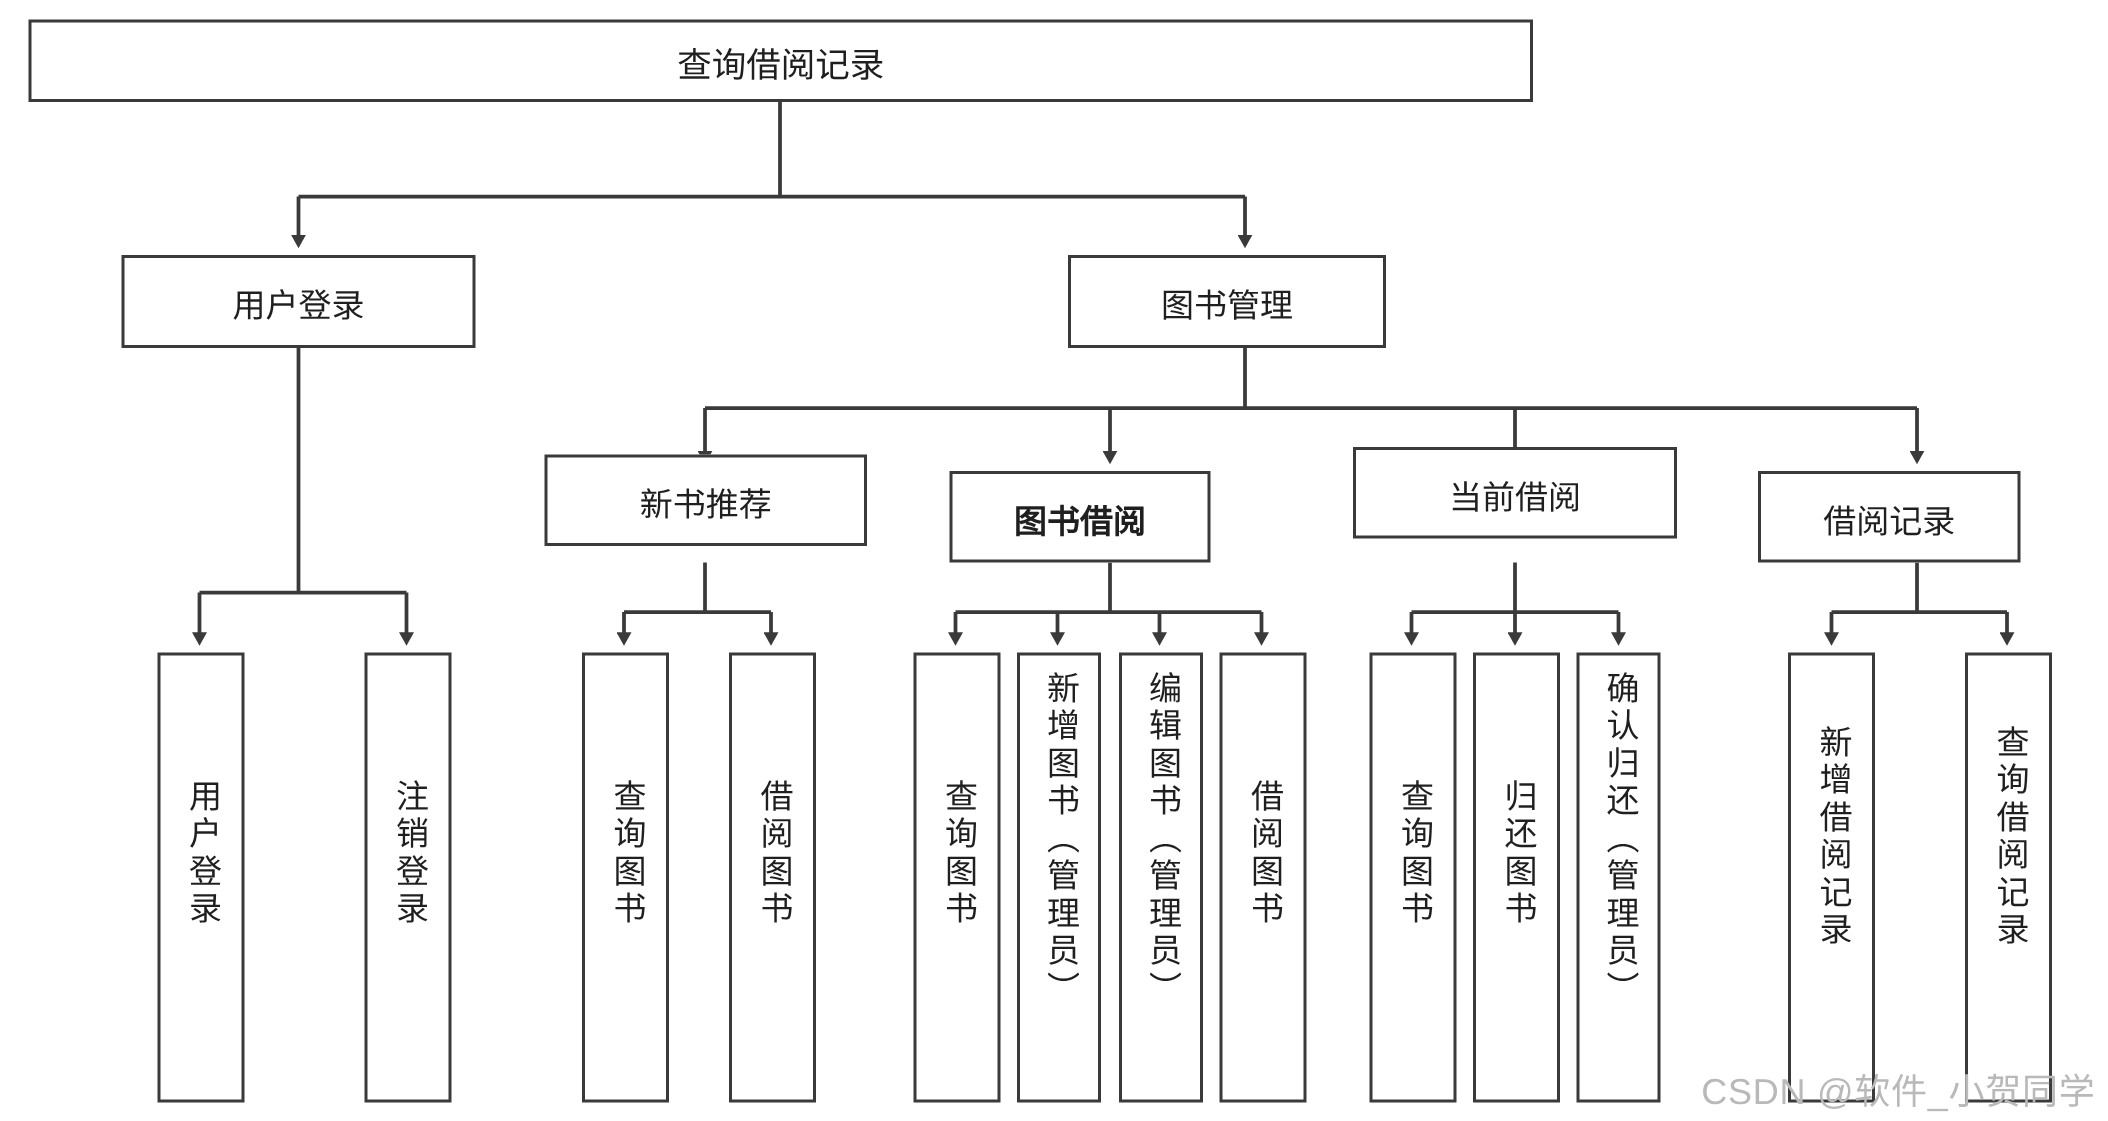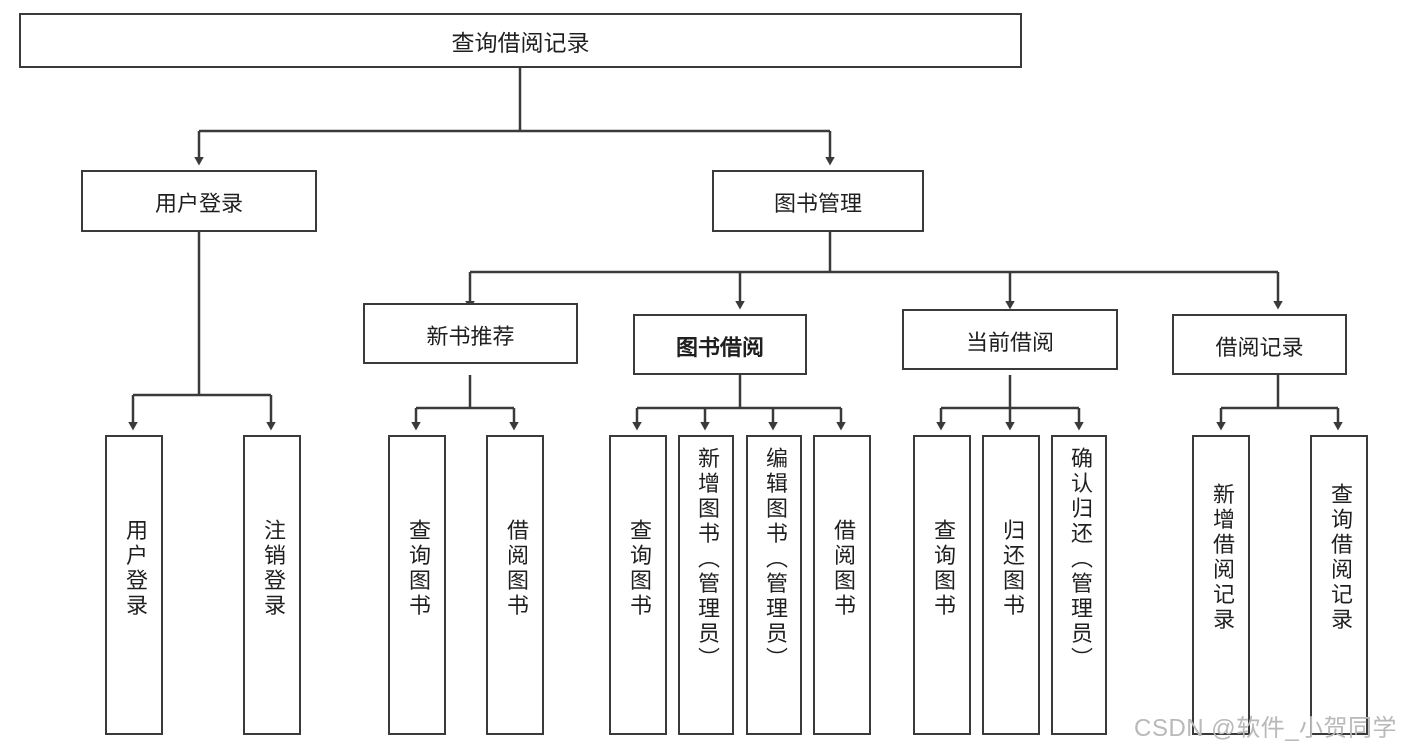--- a/index.html
+++ b/index.html
@@ -136,21 +136,21 @@
   <div class="node branch" style="left:712px; top:170px; width:212px; height:62px;">
     <span>图书管理</span>
   </div>
 
   <div class="node branch" style="left:363px; top:303px; width:215px; height:61px;">
     <span>新书推荐</span>
   </div>
   <div class="node branch" style="left:633px; top:314px; width:174px; height:61px;font-weight:bold;">
     <span>图书借阅</span>
   </div>
-  <div class="node branch" style="left:902px; top:309px; width:216px; height:61px;">
+  <div class="node branch" style="left:902px; top:298px; width:216px; height:61px;">
     <span>当前借阅</span>
   </div>
   <div class="node branch" style="left:1172px; top:314px; width:175px; height:61px;">
     <span>借阅记录</span>
   </div>
 
   <div class="node leaf mid" style="left:105px; top:435px; width:58px; height:300px;">
     <span class="vtext">用户登录</span>
   </div>
   <div class="node leaf mid" style="left:243px; top:435px; width:58px; height:300px;">

